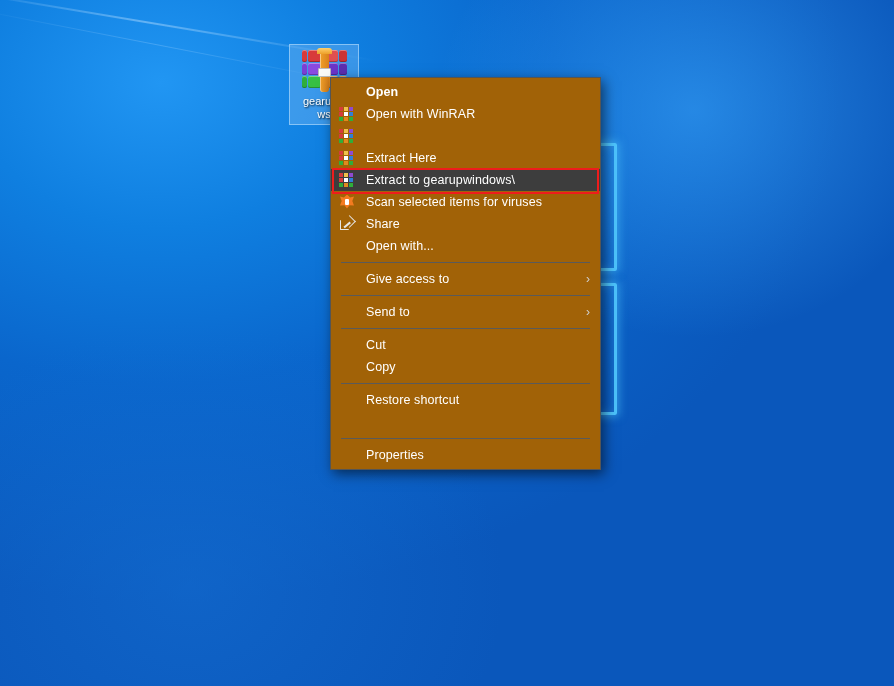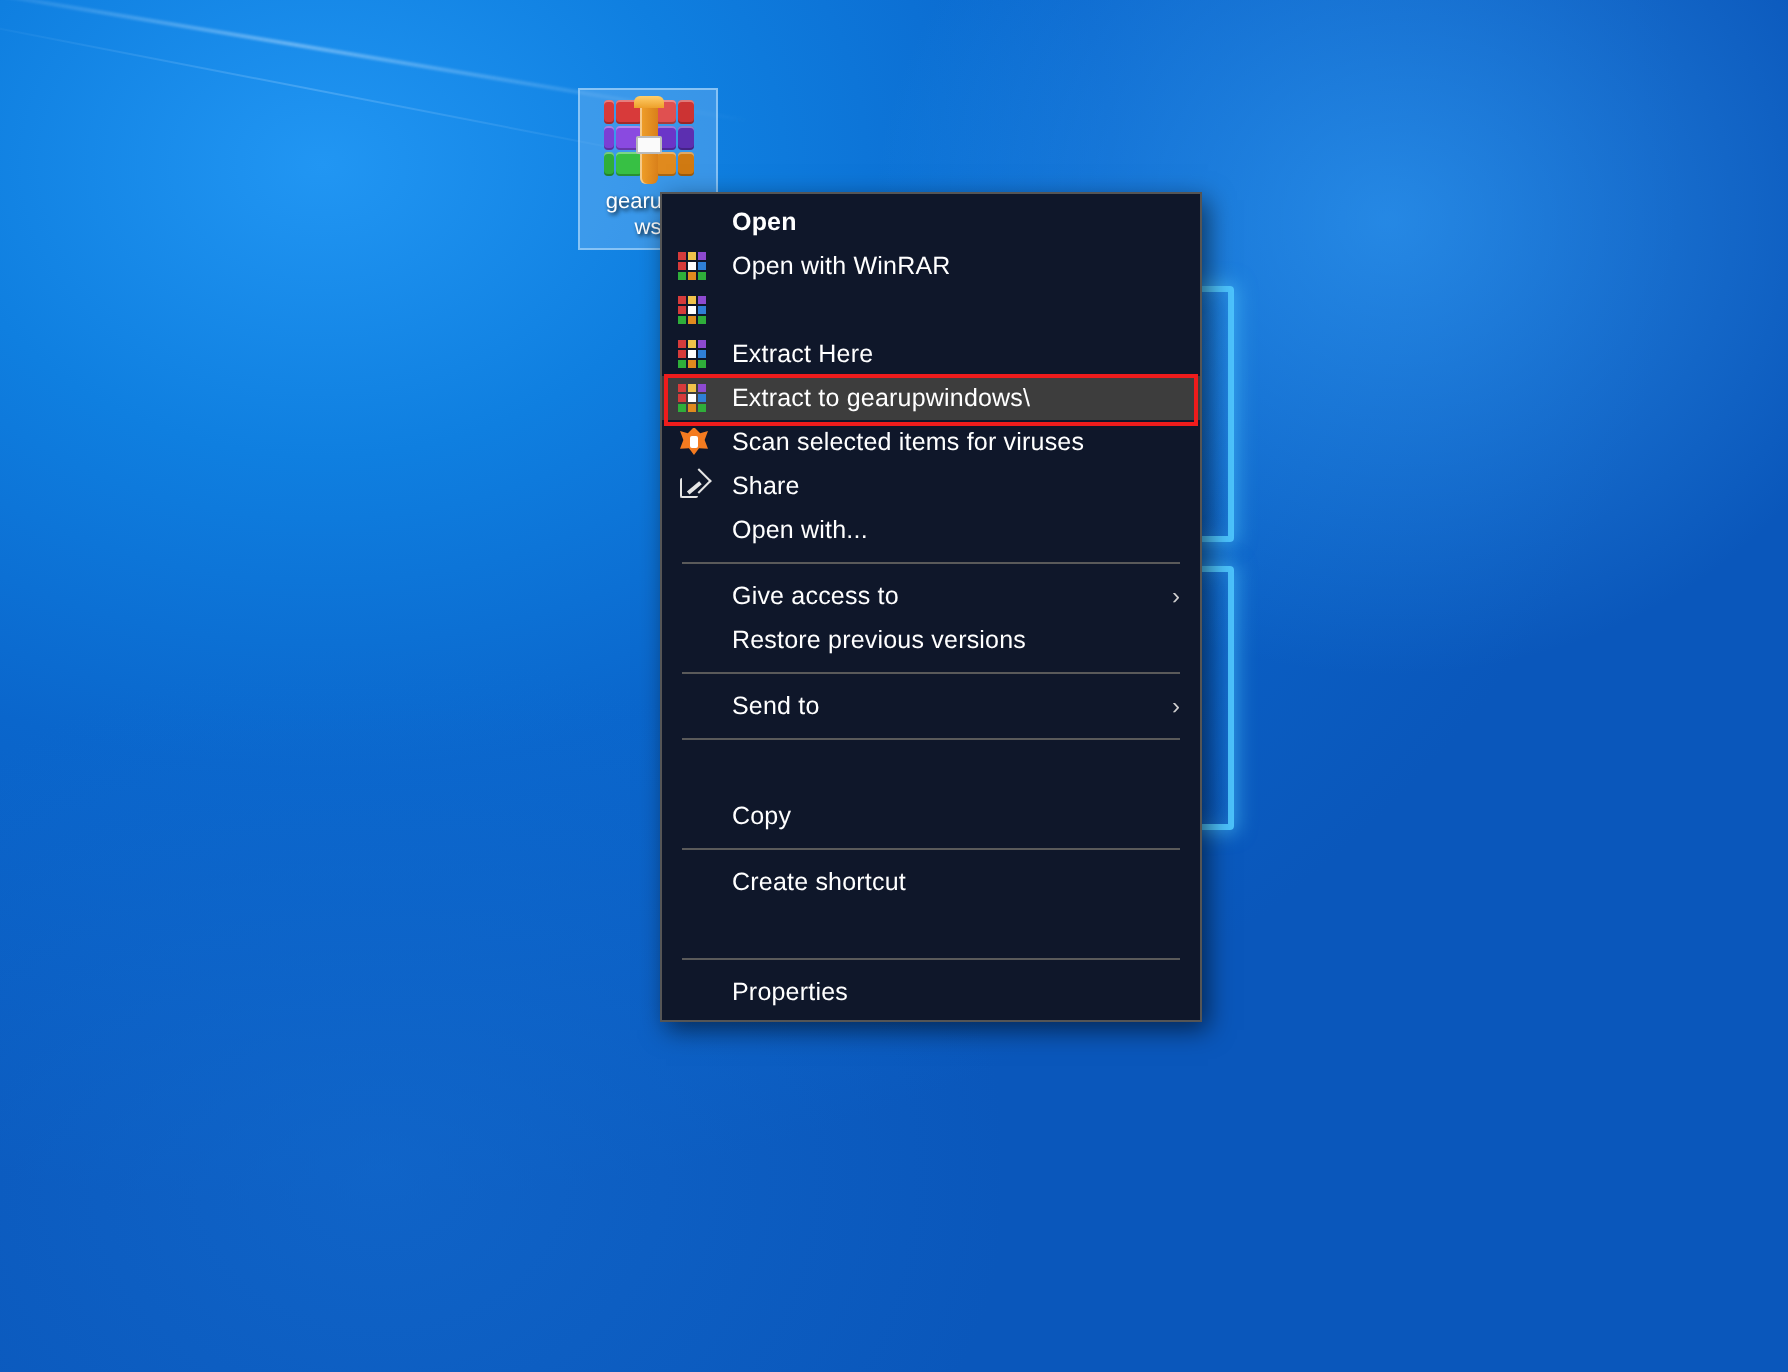--- a/index.html
+++ b/index.html
@@ -60,27 +60,26 @@
   .icon-label{
     margin-top:3px; width:100%; text-align:center;
     font-size:11px; color:#fff; line-height:13px;
     text-shadow:1px 1px 2px rgba(0,0,0,.85);
     word-break:break-all;
   }
 
   
   #context-menu{
     position:absolute; left:330px; top:77px; width:271px;
-    background:#0f172a;
+    background:#a16207;
     border:1px solid #555;
     box-shadow:3px 4px 12px rgba(0,0,0,.55);
     padding:3px 0 3px 0;
     font-size:12.5px; color:#ffffff;
     user-select:none;
-    margin-top:19px;
   }
   .mi{
     display:flex; align-items:center; height:22px;
     padding-left:8px; padding-right:10px; position:relative;
     white-space:nowrap;
   }
   .mi .ico{ width:18px; height:17px; margin-right:9px; flex:0 0 18px; position:relative; }
   .mi .lbl{ flex:1 1 auto; letter-spacing:.1px; }
   .mi.bold .lbl{ font-weight:bold; }
   .mi .chev{ color:#cfcfcf; font-size:12px; margin-left:8px; }
@@ -205,42 +204,39 @@
       <div class="mi">
         <span class="ico"><span></span></span>
         <span class="lbl">Open with...</span>
       </div>
       <div class="sep"></div>
       <div class="mi">
         <span class="ico"><span></span></span>
         <span class="lbl">Give access to</span>
         <span class="chev">›</span>
       </div>
-      <div class="mi">
-        <span class="ico"><span></span></span>
-        <span class="lbl">Restore previous versions</span>
-      </div>
       <div class="sep"></div>
       <div class="mi">
         <span class="ico"><span></span></span>
         <span class="lbl">Send to</span>
         <span class="chev">›</span>
       </div>
       <div class="sep"></div>
       <div class="mi">
         <span class="ico"><span></span></span>
+        <span class="lbl">Cut</span>
       </div>
       <div class="mi">
         <span class="ico"><span></span></span>
         <span class="lbl">Copy</span>
       </div>
       <div class="sep"></div>
       <div class="mi">
         <span class="ico"><span></span></span>
-        <span class="lbl">Create shortcut</span>
+        <span class="lbl">Restore shortcut</span>
       </div>
       <div class="mi">
         <span class="ico"><span></span></span>
       </div>
       <div class="sep"></div>
       <div class="mi">
         <span class="ico"><span></span></span>
         <span class="lbl">Properties</span>
       </div>
     </div>

